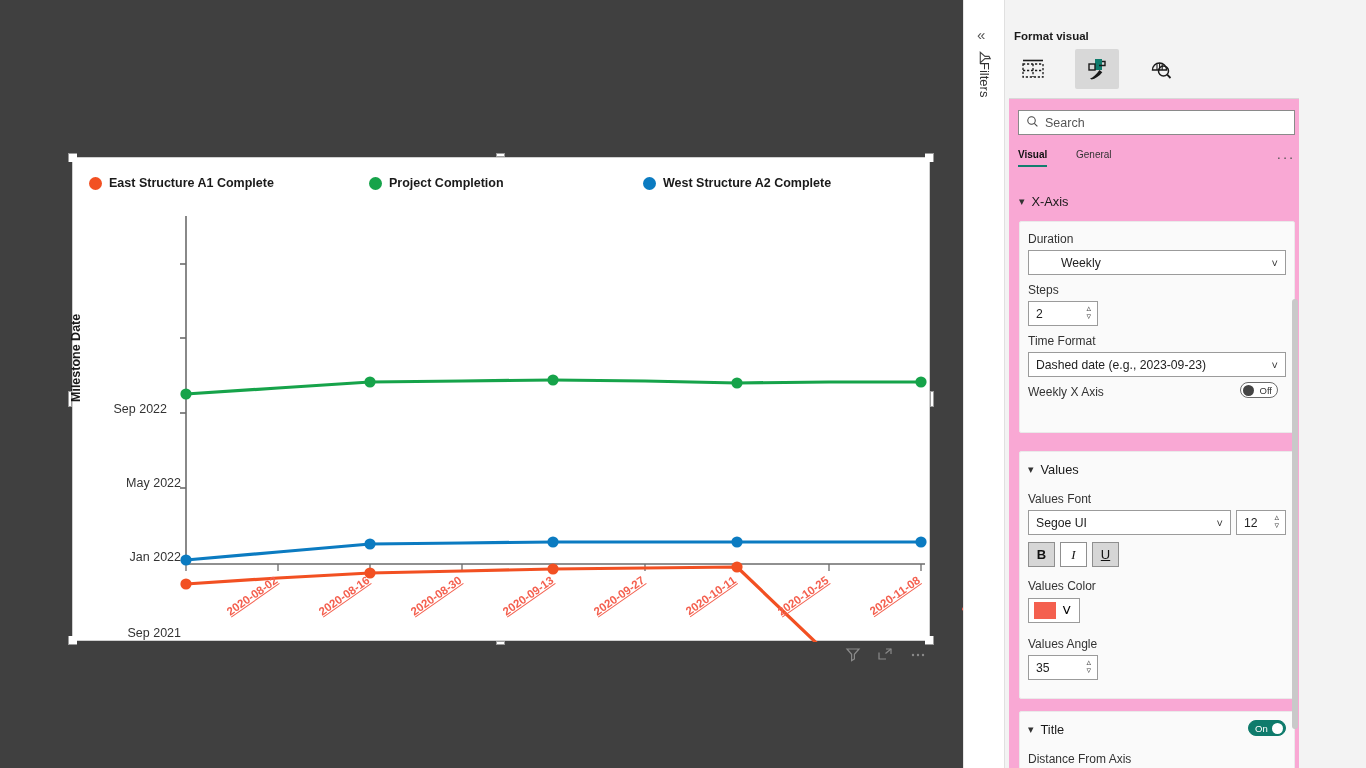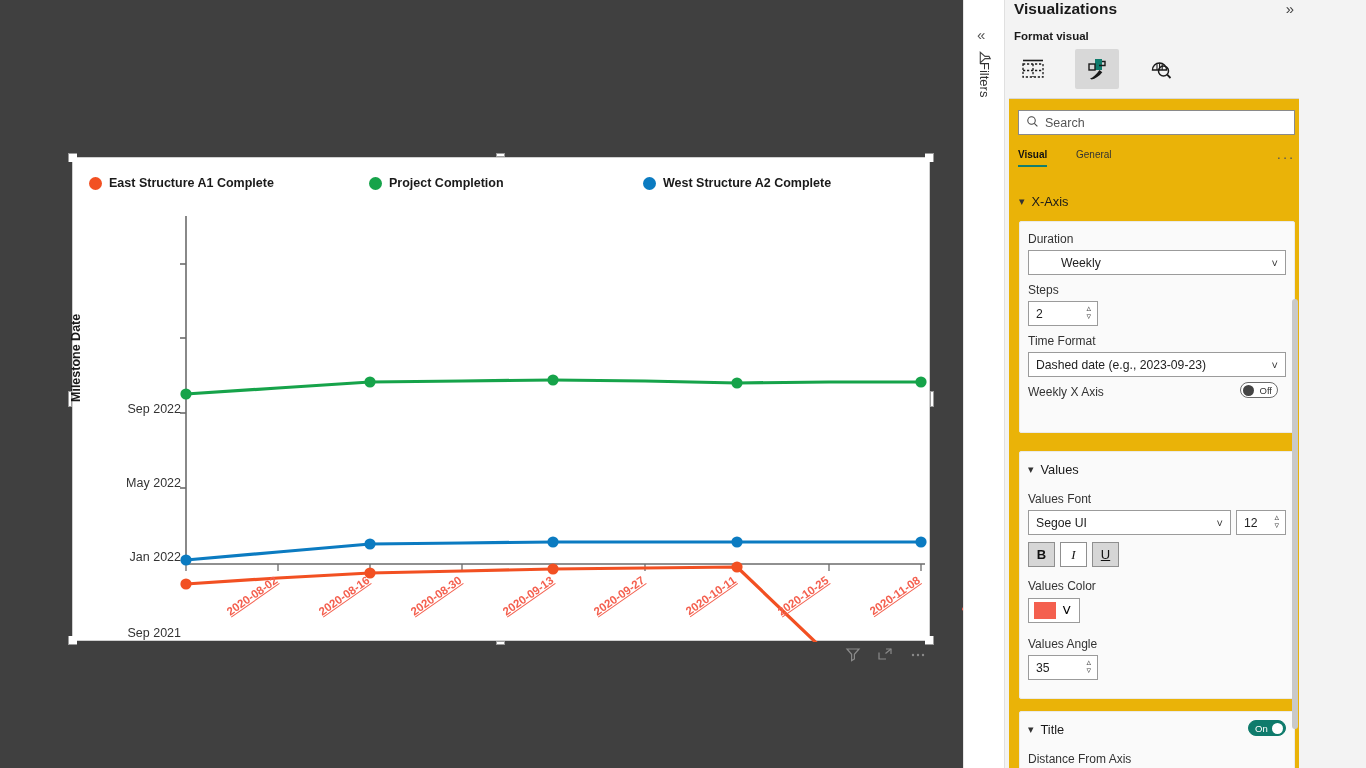--- a/index.html
+++ b/index.html
@@ -82,21 +82,21 @@
   .viz-expand { position: absolute; right: 72px; top: 0px; font-size: 15px; color: #444; }
 
   .format-visual-label { position: absolute; left: 9px; top: 30px; font-size: 11.5px; font-weight: bold; color: #1a1a1a; }
 
   .tab-icons { position: absolute; left: 6px; top: 46px; width: 200px; height: 46px; display: flex; gap: 20px; align-items: center; }
   .tab-icon { width: 44px; height: 40px; display: flex; align-items: center; justify-content: center; border-radius: 2px; }
   .tab-icon.active { background: #d8d8d8; }
 
   .pane-body {
     position: absolute; left: 4px; top: 98px; width: 290px; height: 670px;
-    background: #eab308; border-top: 1px solid #d8d8d8;
+    background: #f9a8d4; border-top: 1px solid #d8d8d8;
   }
 
   .search-box {
     position: absolute; left: 9px; top: 11px; width: 277px; height: 25px;
     border: 1px solid #8a8a8a; background: #fff; display: flex; align-items: center; gap: 6px; padding: 0 7px;
   }
   .search-box .ph { font-size: 12.5px; color: #555; }
 
   .pane-tabs { position: absolute; left: 9px; top: 50px; width: 277px; height: 26px; }
   .ptab { position: absolute; top: 0; font-size: 10px; color: #333; padding-bottom: 5px; }
@@ -173,21 +173,21 @@
         </div>
         <div class="legend-item" style="left:570px;">
           <span class="legend-dot" style="background:#0B7BC1"></span>
           <span class="legend-label">West Structure A2 Complete</span>
         </div>
       </div>
 
       <div class="plot">
         <div class="yaxis-title">Milestone Date</div>
 
-        <div class="ytick" style="left:30px; top:200px; width:78px;">Sep 2022</div>
+        <div class="ytick" style="left:16px; top:200px; width:78px;">Sep 2022</div>
         <div class="ytick" style="left:30px; top:274px; width:78px;">May 2022</div>
         <div class="ytick" style="left:30px; top:348px; width:78px;">Jan 2022</div>
         <div class="ytick" style="left:30px; top:424px; width:78px;">Sep 2021</div>
 
         <svg width="858" height="440">
 
           <line x1="113" y1="14" x2="113" y2="362" stroke="#6b6b6b" stroke-width="1.6"></line>
           <line x1="113" y1="362" x2="852" y2="362" stroke="#6b6b6b" stroke-width="1.6"></line>
 
           <line x1="107" y1="62" x2="113" y2="62" stroke="#6b6b6b" stroke-width="1.6"></line>
@@ -266,24 +266,20 @@
     <span class="rail-chev">«</span>
     <span class="rail-funnel">
       <svg width="15" height="15" viewBox="0 0 16 16" style="transform:rotate(-90deg)">
           <path d="M2.5 3.5h11l-4.3 5v4.3l-2.4 1.3V8.5z" fill="none" stroke="#444" stroke-width="1.2"></path>
         </svg>
     </span>
     <span class="rail-text">Filters</span>
   </div>
 
   <div class="viz-pane">
-    <div class="viz-header">
-      <span class="viz-title">Visualizations</span>
-      <span class="viz-expand">»</span>
-    </div>
 
     <span class="format-visual-label">Format visual</span>
 
     <div class="tab-icons">
       <span class="tab-icon">
         <svg width="26" height="24" viewBox="0 0 26 24">
           <line x1="3" y1="3.5" x2="23" y2="3.5" stroke="#1a1a1a" stroke-width="1.6"></line>
           <rect x="3" y="7" width="20" height="13" fill="none" stroke="#1a1a1a" stroke-width="1.3" stroke-dasharray="2.2 1.8"></rect>
           <line x1="3" y1="13.5" x2="23" y2="13.5" stroke="#1a1a1a" stroke-width="1.3" stroke-dasharray="2.2 1.8"></line>
           <line x1="13" y1="7" x2="13" y2="20" stroke="#1a1a1a" stroke-width="1.3" stroke-dasharray="2.2 1.8"></line>

